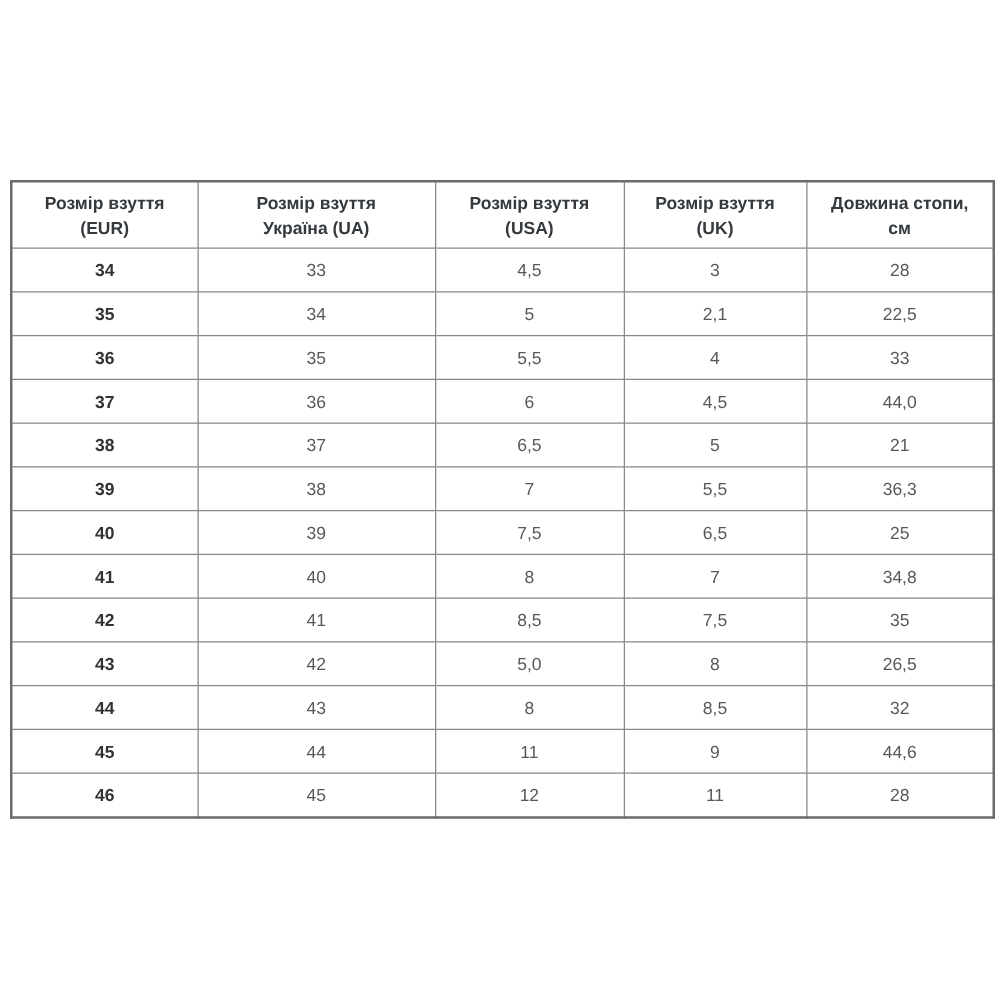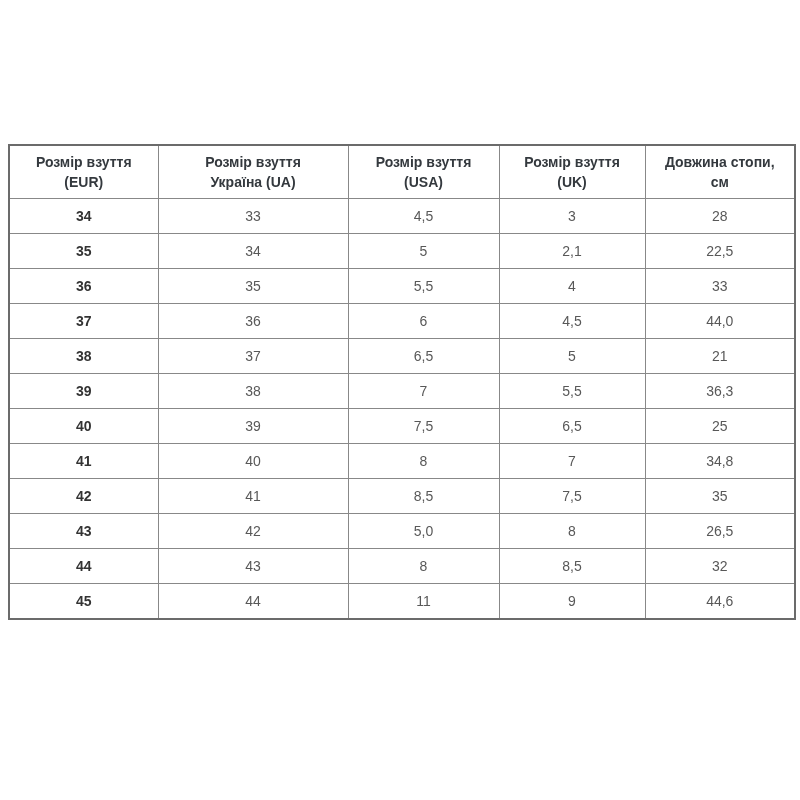--- a/index.html
+++ b/index.html
@@ -170,15 +170,22 @@
         <td>8,5</td>
         <td>32</td>
       </tr>
       <tr>
         <td class="eur-col">45</td>
         <td>44</td>
         <td>11</td>
         <td>9</td>
         <td>44,6</td>
       </tr>
+      <tr>
+        <td class="eur-col">46</td>
+        <td>45</td>
+        <td>12</td>
+        <td>11</td>
+        <td>28</td>
+      </tr>
     </tbody>
   </table>
 </div>
 
 </body></html>

